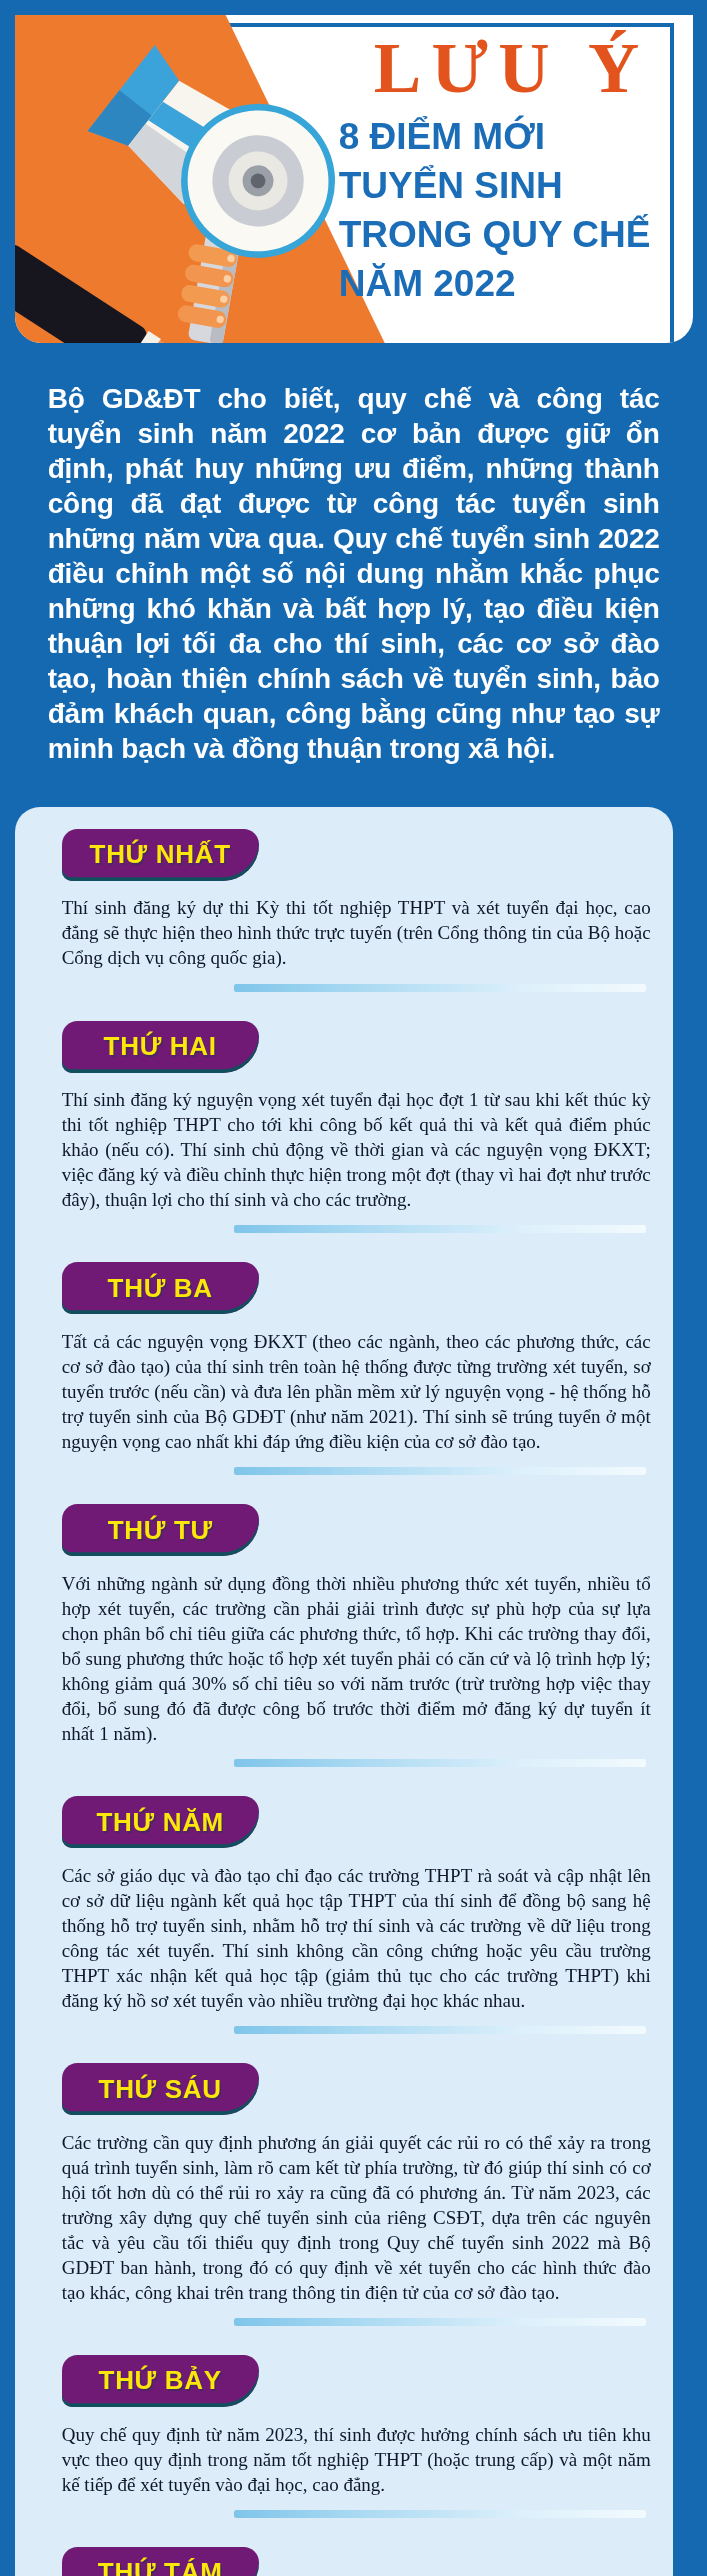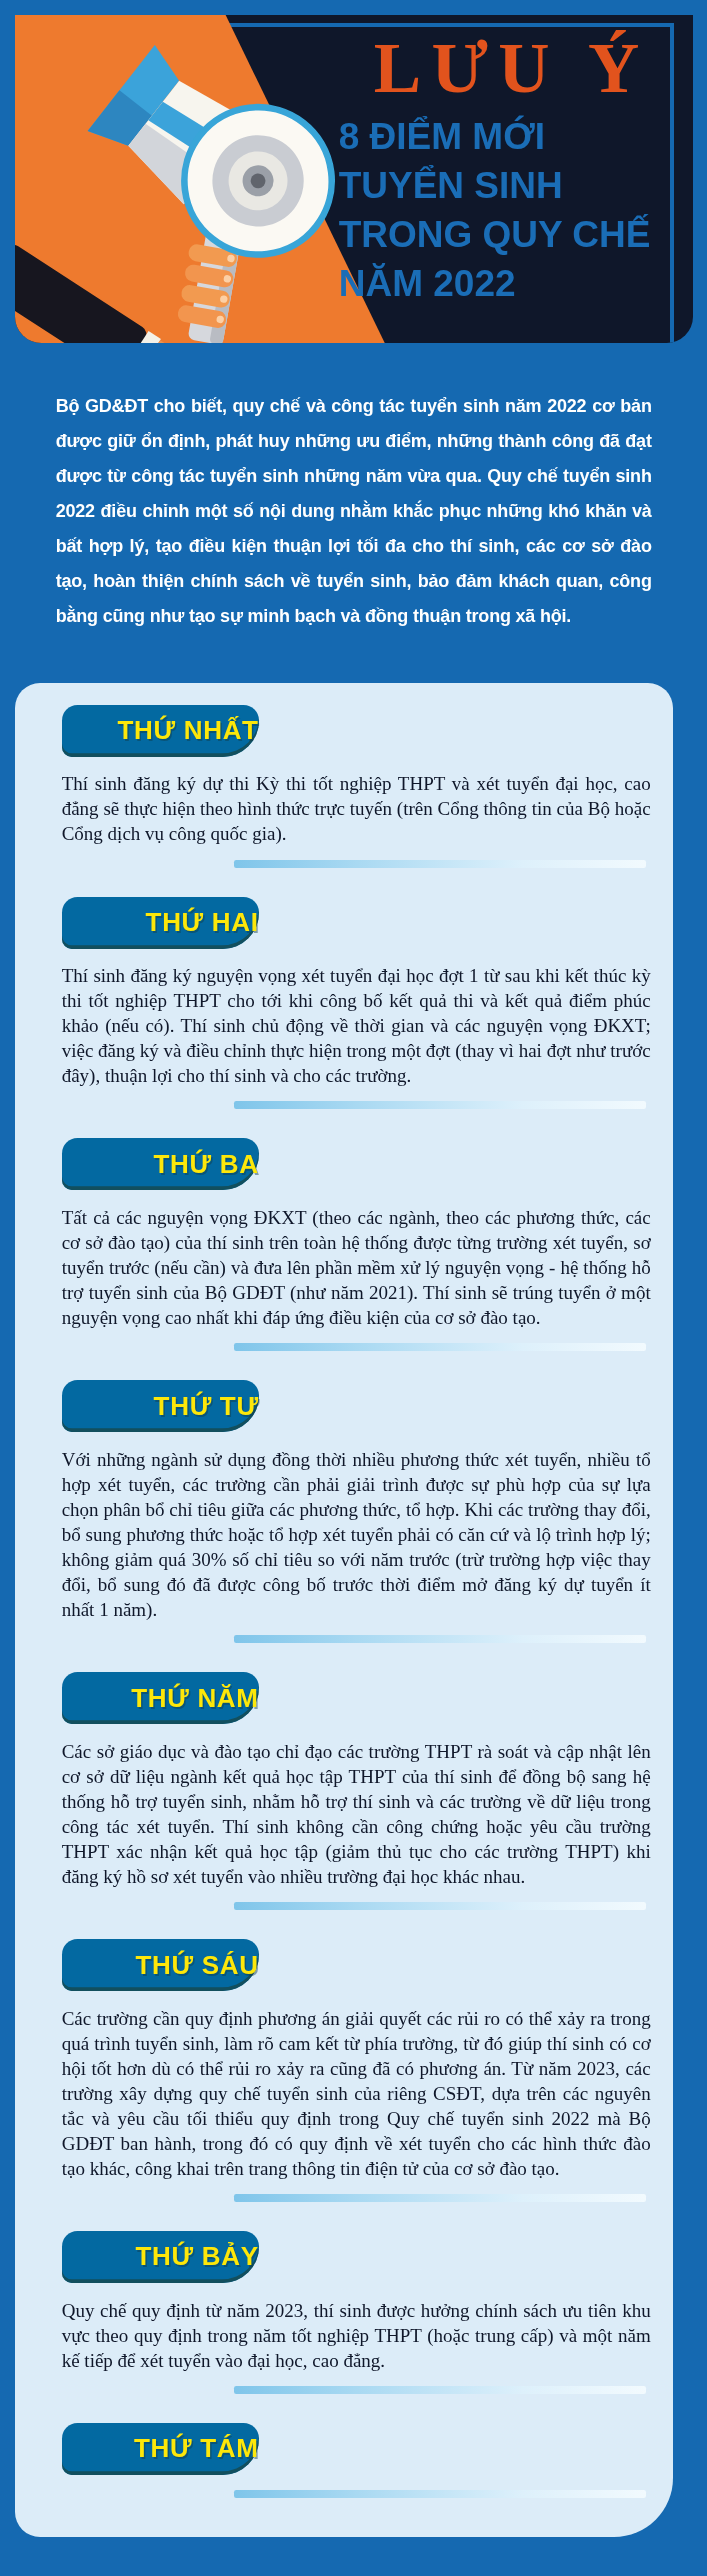--- a/index.html
+++ b/index.html
@@ -9,21 +9,21 @@
     background: #1569b1;
     padding: 14.7px 14.7px 19px 14.7px;
     font-family: "Liberation Sans", sans-serif;
   }
   .page-col { width: 678px; }
 
   
   .hero {
     position: relative;
     height: 328px;
-    background: #0f172a;
+    background: #ffffff;
     border-radius: 0 0 26.5px 26.5px;
     overflow: hidden;
   }
   .hero-frame {
     position: absolute;
     left: 10.3px; top: 8.8px; right: 19px; bottom: -17.7px;
     border: 4.4px solid #1569b1;
     z-index: 0;
   }
   .hero-art {
@@ -54,48 +54,48 @@
     color: #1a6db6;
     letter-spacing: 0px;
     white-space: nowrap;
   }
 
   
   .intro {
     padding: 34px 29px 37px 29px;
   }
   .intro p {
-    margin: 12px;
+    margin: 4px;
     color: #ffffff;
     font-weight: 700;
-    font-size: 18px;
+    font-size: 28px;
     line-height: 35px;
     text-align: justify;
     letter-spacing: -0.2px;
   }
 
   
   .panel {
     width: 658px;
     box-sizing: border-box;
     background: #dcecf8;
     border-radius: 25px 25px 59px 25px;
     padding: 22px 22px 35px 47px;
   }
   .item { margin-bottom: 29px; }
   .item:last-child { margin-bottom: 4.4px; }
   .badge {
     width: 197px;
     height: 52px;
-    background: #0369a1;
+    background: #701a75;
     border-radius: 16px 16px 38px 10.3px;
     box-shadow: inset 0 -3.7px 0 #124f5e;
     display: flex;
     align-items: center;
-    justify-content: flex-end;
+    justify-content: center;
     margin-bottom: 14.7px;
   }
   .badge span {
     color: #fde70a;
     font-weight: 800;
     font-size: 26px;
     letter-spacing: 0.7px;
     text-shadow: 1.5px 1.5px 0 rgba(18,60,72,0.45);
   }
   .item p {

